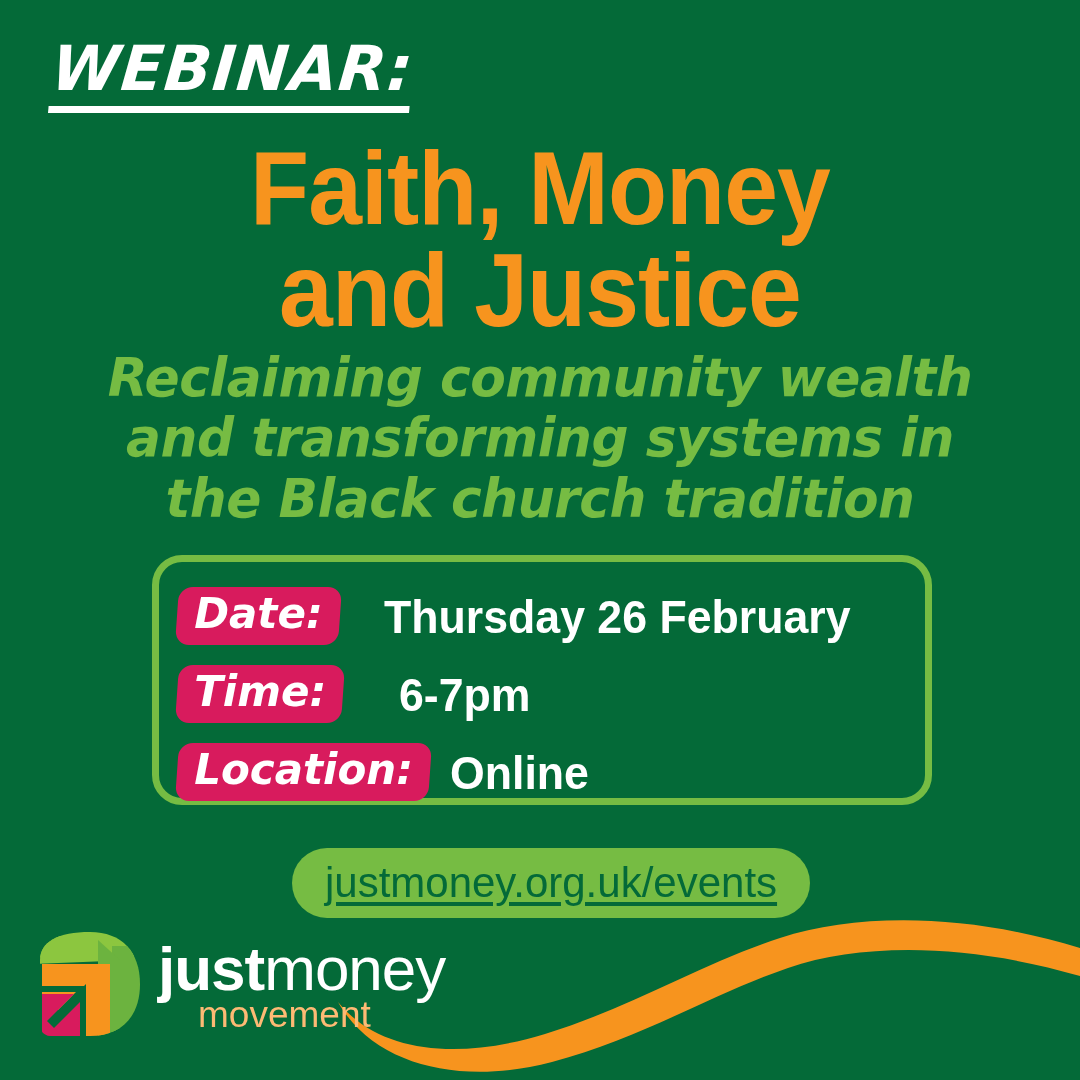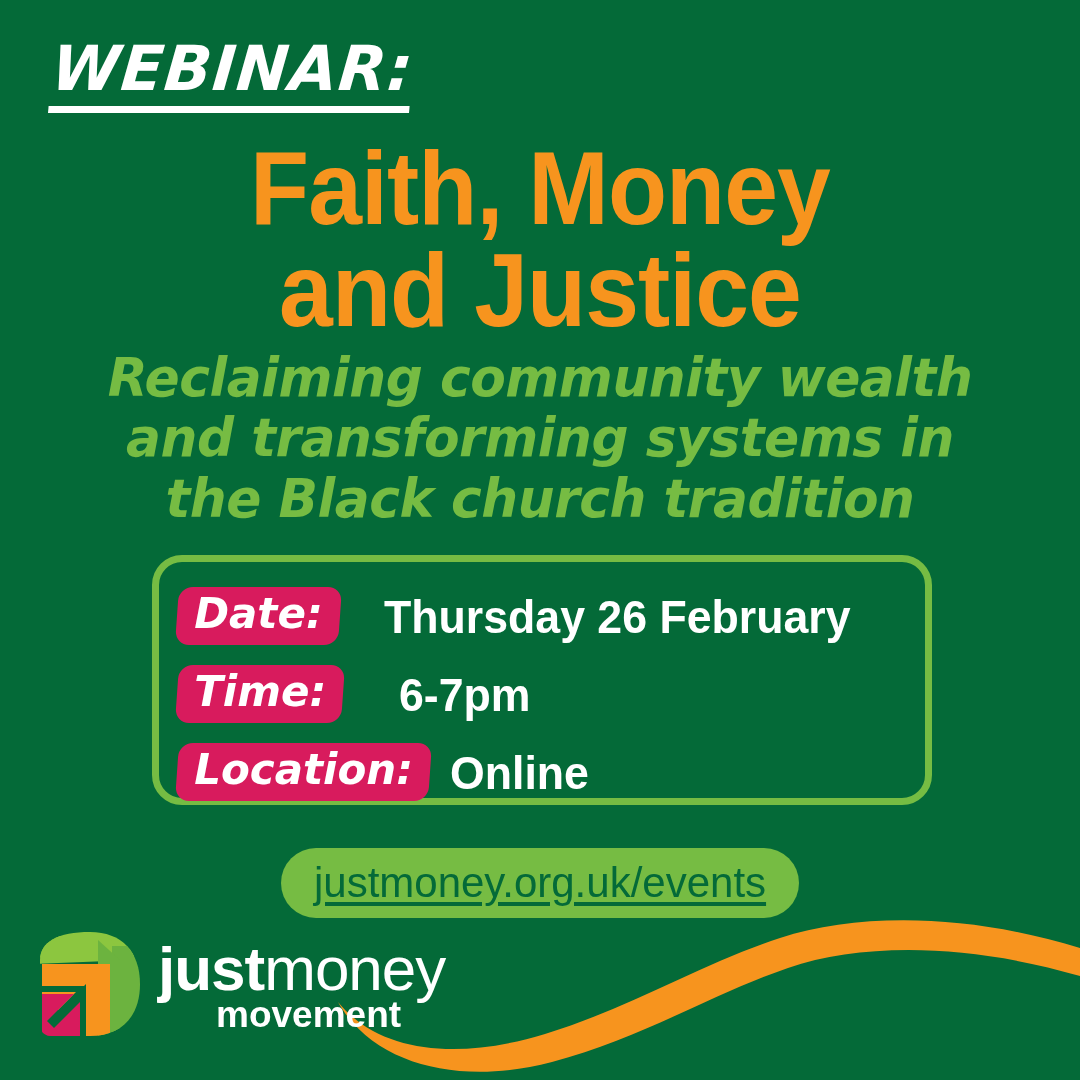--- a/index.html
+++ b/index.html
@@ -132,21 +132,21 @@
   .row-date .detail-badge { margin-right: 20px; }
   .row-time .detail-badge { margin-right: 56px; }
   .row-location .detail-badge { margin-right: 12px; }
   .row-date .detail-value { margin-left: 24px; }
   .row-time .detail-value { margin-left: 0px; }
   .row-location .detail-value { margin-left: 8px; }
 
   
   .url-pill {
     position: absolute;
-    left: 281px;
+    left: 292px;
     top: 848px;
     width: 518px;
     height: 70px;
     background: #76BC43;
     border-radius: 36px;
     display: flex;
     align-items: center;
     justify-content: center;
   }
   .url-text {
@@ -188,26 +188,26 @@
     font-size: 62px;
     color: #FFFFFF;
     line-height: 1.0;
     white-space: nowrap;
     letter-spacing: -1px;
   }
   .logo-just { font-weight: 700; margin-top: 36px; }
   .logo-money { font-weight: 400; text-align: center; }
   .logo-sub {
     font-family: "Liberation Sans", sans-serif;
-    font-weight: 700;
+    font-weight: 400;
     font-size: 37px;
-    color: #ffffff;
+    color: #fdba74;
     line-height: 1.0;
     margin-top: -4px;
-    margin-left: 58px;
+    margin-left: 40px;
     letter-spacing: 0px;
     white-space: nowrap;
   }
 </style>
 </head>
 <body>
 
 <div id="poster">
 
   <div class="kicker">

